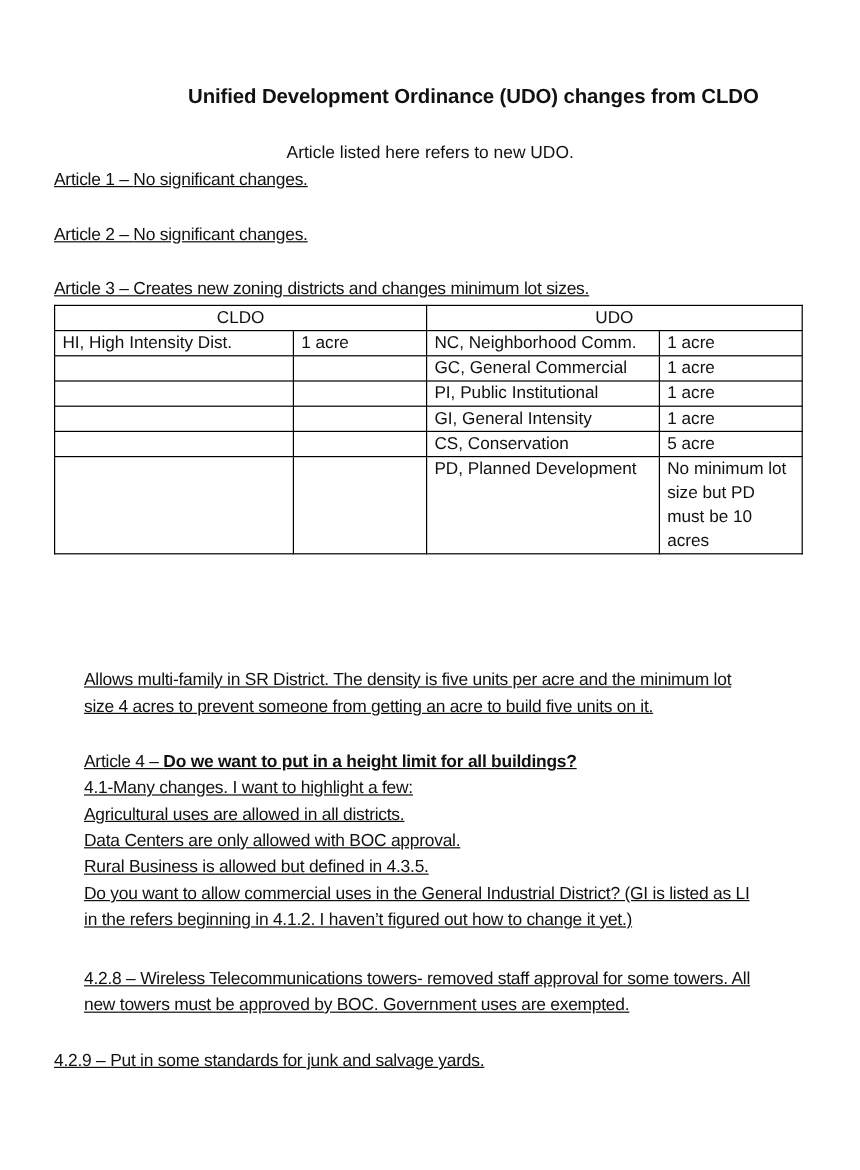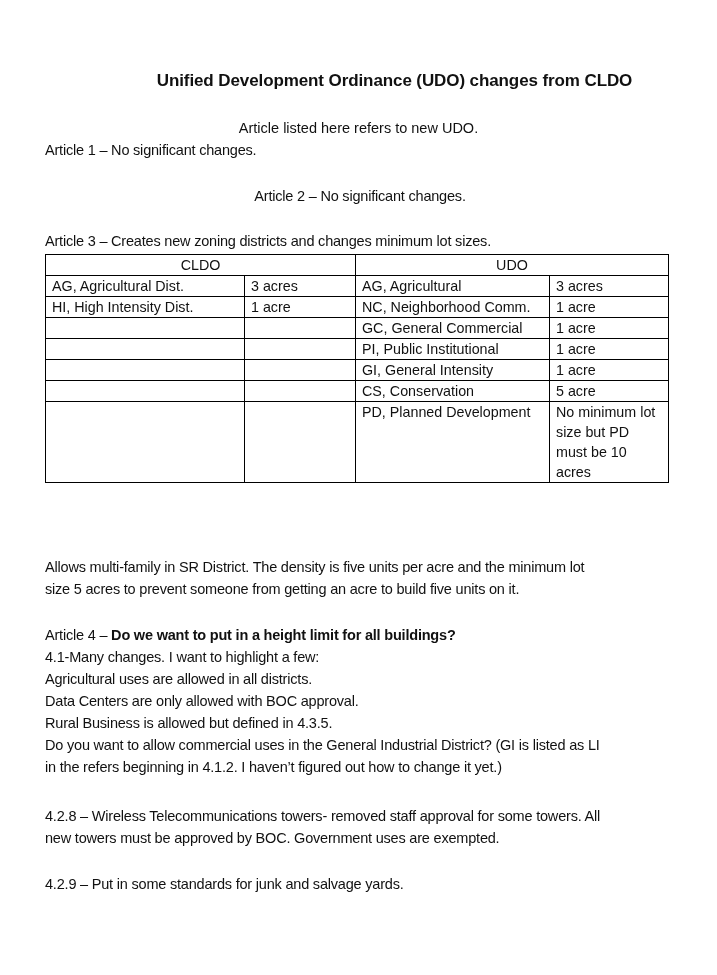--- a/index.html
+++ b/index.html
@@ -40,23 +40,24 @@
       text-align: center;
       font-size: 14.5px;
     }
     .para {
       position: absolute;
       left: 45px;
       width: 630px;
       font-size: 14.5px;
       line-height: 22px;
       letter-spacing: -0.2px;
+      text-decoration: underline;
     }
     .para b { font-weight: bold; }
-    .line { display: block; white-space: nowrap; }
+    .line { display: block; white-space: nowrap; margin-left: 25px; }
 
     table.zoning {
       position: absolute;
       left: 45px;
       top: 254px;
       border-collapse: collapse;
       font-size: 14.3px;
       table-layout: fixed;
       padding-left: 36px;
     }
@@ -84,43 +85,37 @@
 
 <div class="page">
 
   <div class="title">Unified Development Ordinance (UDO) changes from CLDO</div>
   <div class="subtitle">Article listed here refers to new UDO.</div>
 
   <div class="para" style="top:139px;">
     <span>Article 1 – </span><span>No significant changes.</span>
   </div>
 
-  <div class="para" style="top:185px;text-align:center;">
+  <div class="para" style="top:185px;">
     <span>Article 2 – </span><span>No significant changes.</span>
   </div>
 
   <div class="para" style="top:230px;">Article 3 – Creates new zoning districts and changes minimum lot sizes.</div>
 
   <table class="zoning">
     <colgroup>
       <col class="c1">
         <col class="c2">
         <col class="c3">
         <col class="c4">
     </colgroup>
     <tbody>
         <tr>
       <th colspan="2">CLDO</th>
       <th colspan="2">UDO</th>
-    </tr>
-    <tr>
-      <td>AG, Agricultural Dist.</td>
-      <td>3 acres</td>
-      <td>AG, Agricultural</td>
-      <td>3 acres</td>
     </tr>
     <tr>
       <td>HI, High Intensity Dist.</td>
       <td>1 acre</td>
       <td>NC, Neighborhood Comm.</td>
       <td>1 acre</td>
     </tr>
     <tr>
       <td></td>
       <td></td>
@@ -149,21 +144,21 @@
       <td></td>
       <td></td>
       <td>PD, Planned Development</td>
       <td>No minimum lot size but PD must be 10 acres</td>
     </tr>
   </tbody>
     </table>
 
   <div class="para" style="top:556px;">
     <span class="line">Allows multi-family in SR District. The density is five units per acre and the minimum lot</span>
-    <span class="line">size 5 acres to prevent someone from getting an acre to build five units on it.</span>
+    <span class="line">size 4 acres to prevent someone from getting an acre to build five units on it.</span>
   </div>
 
   <div class="para" style="top:624px;">
     <span class="line"><span>Article 4 – </span><b>Do we want to put in a height limit for all buildings?</b></span>
     <span class="line">4.1-Many changes. I want to highlight a few:</span>
     <span class="line">Agricultural uses are allowed in all districts.</span>
     <span class="line">Data Centers are only allowed with BOC approval.</span>
     <span class="line">Rural Business is allowed but defined in 4.3.5.</span>
     <span class="line">Do you want to allow commercial uses in the General Industrial District? (GI is listed as LI</span>
     <span class="line">in the refers beginning in 4.1.2. I haven’t figured out how to change it yet.)</span>

